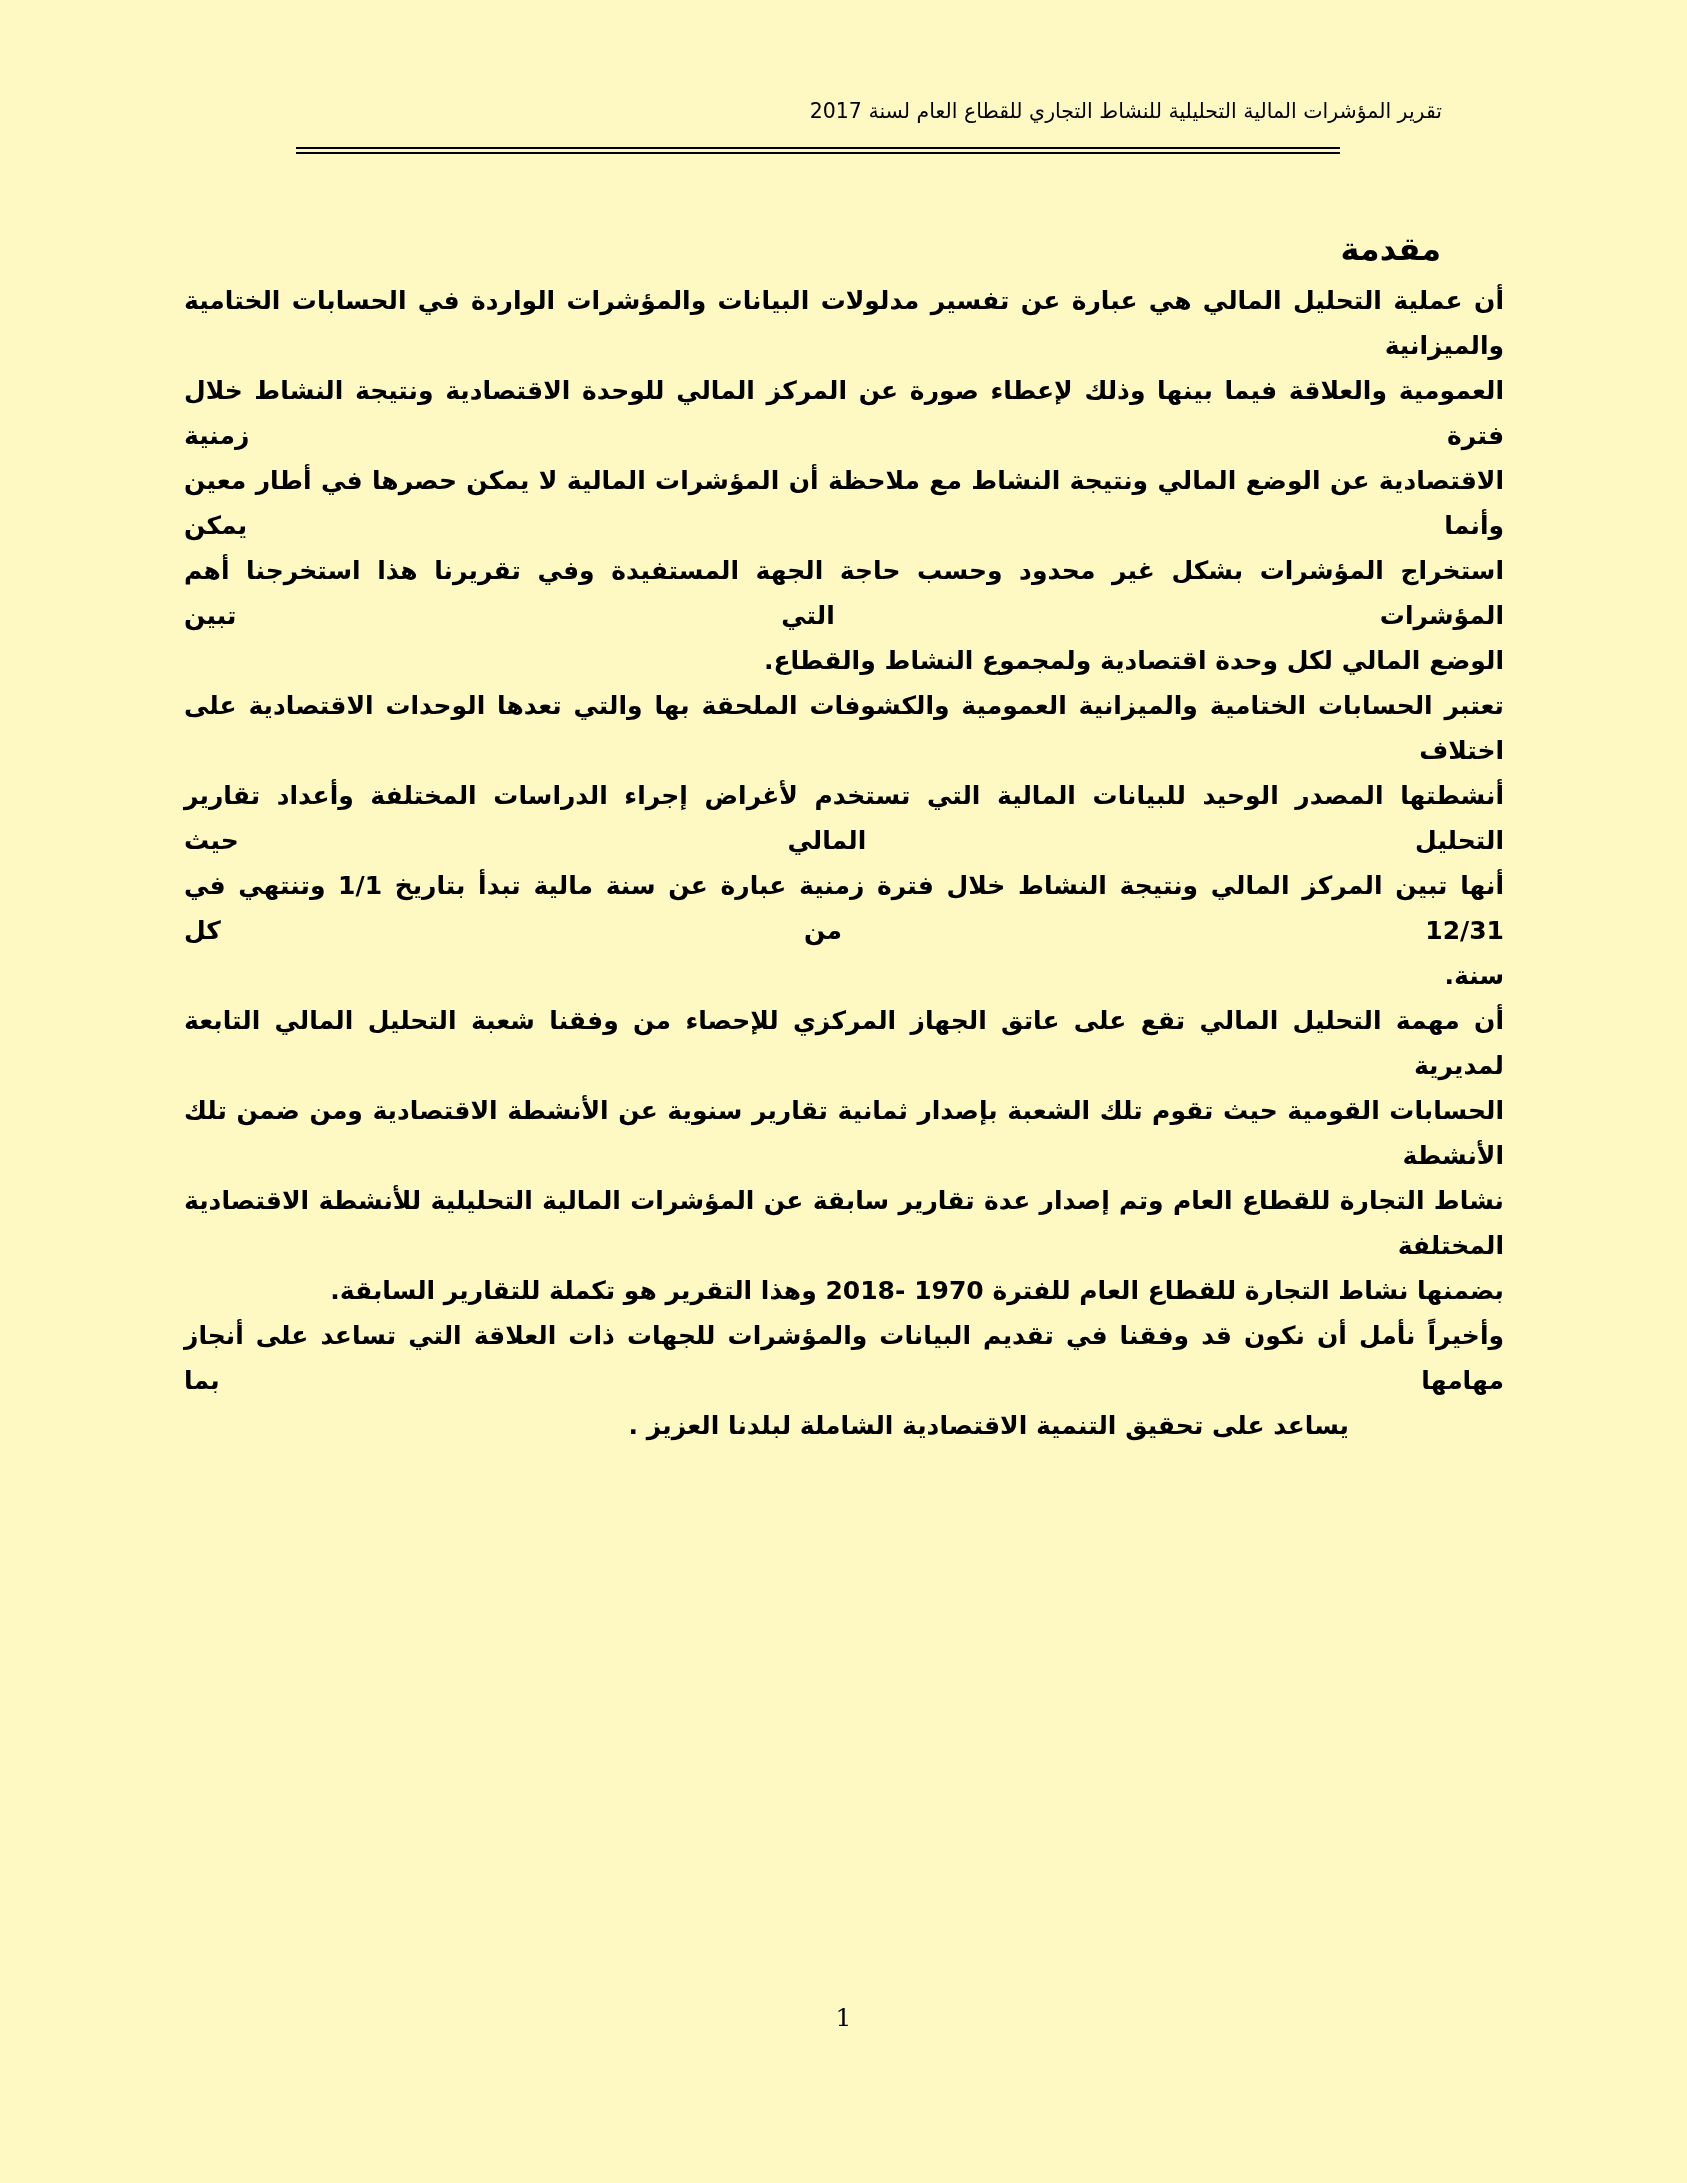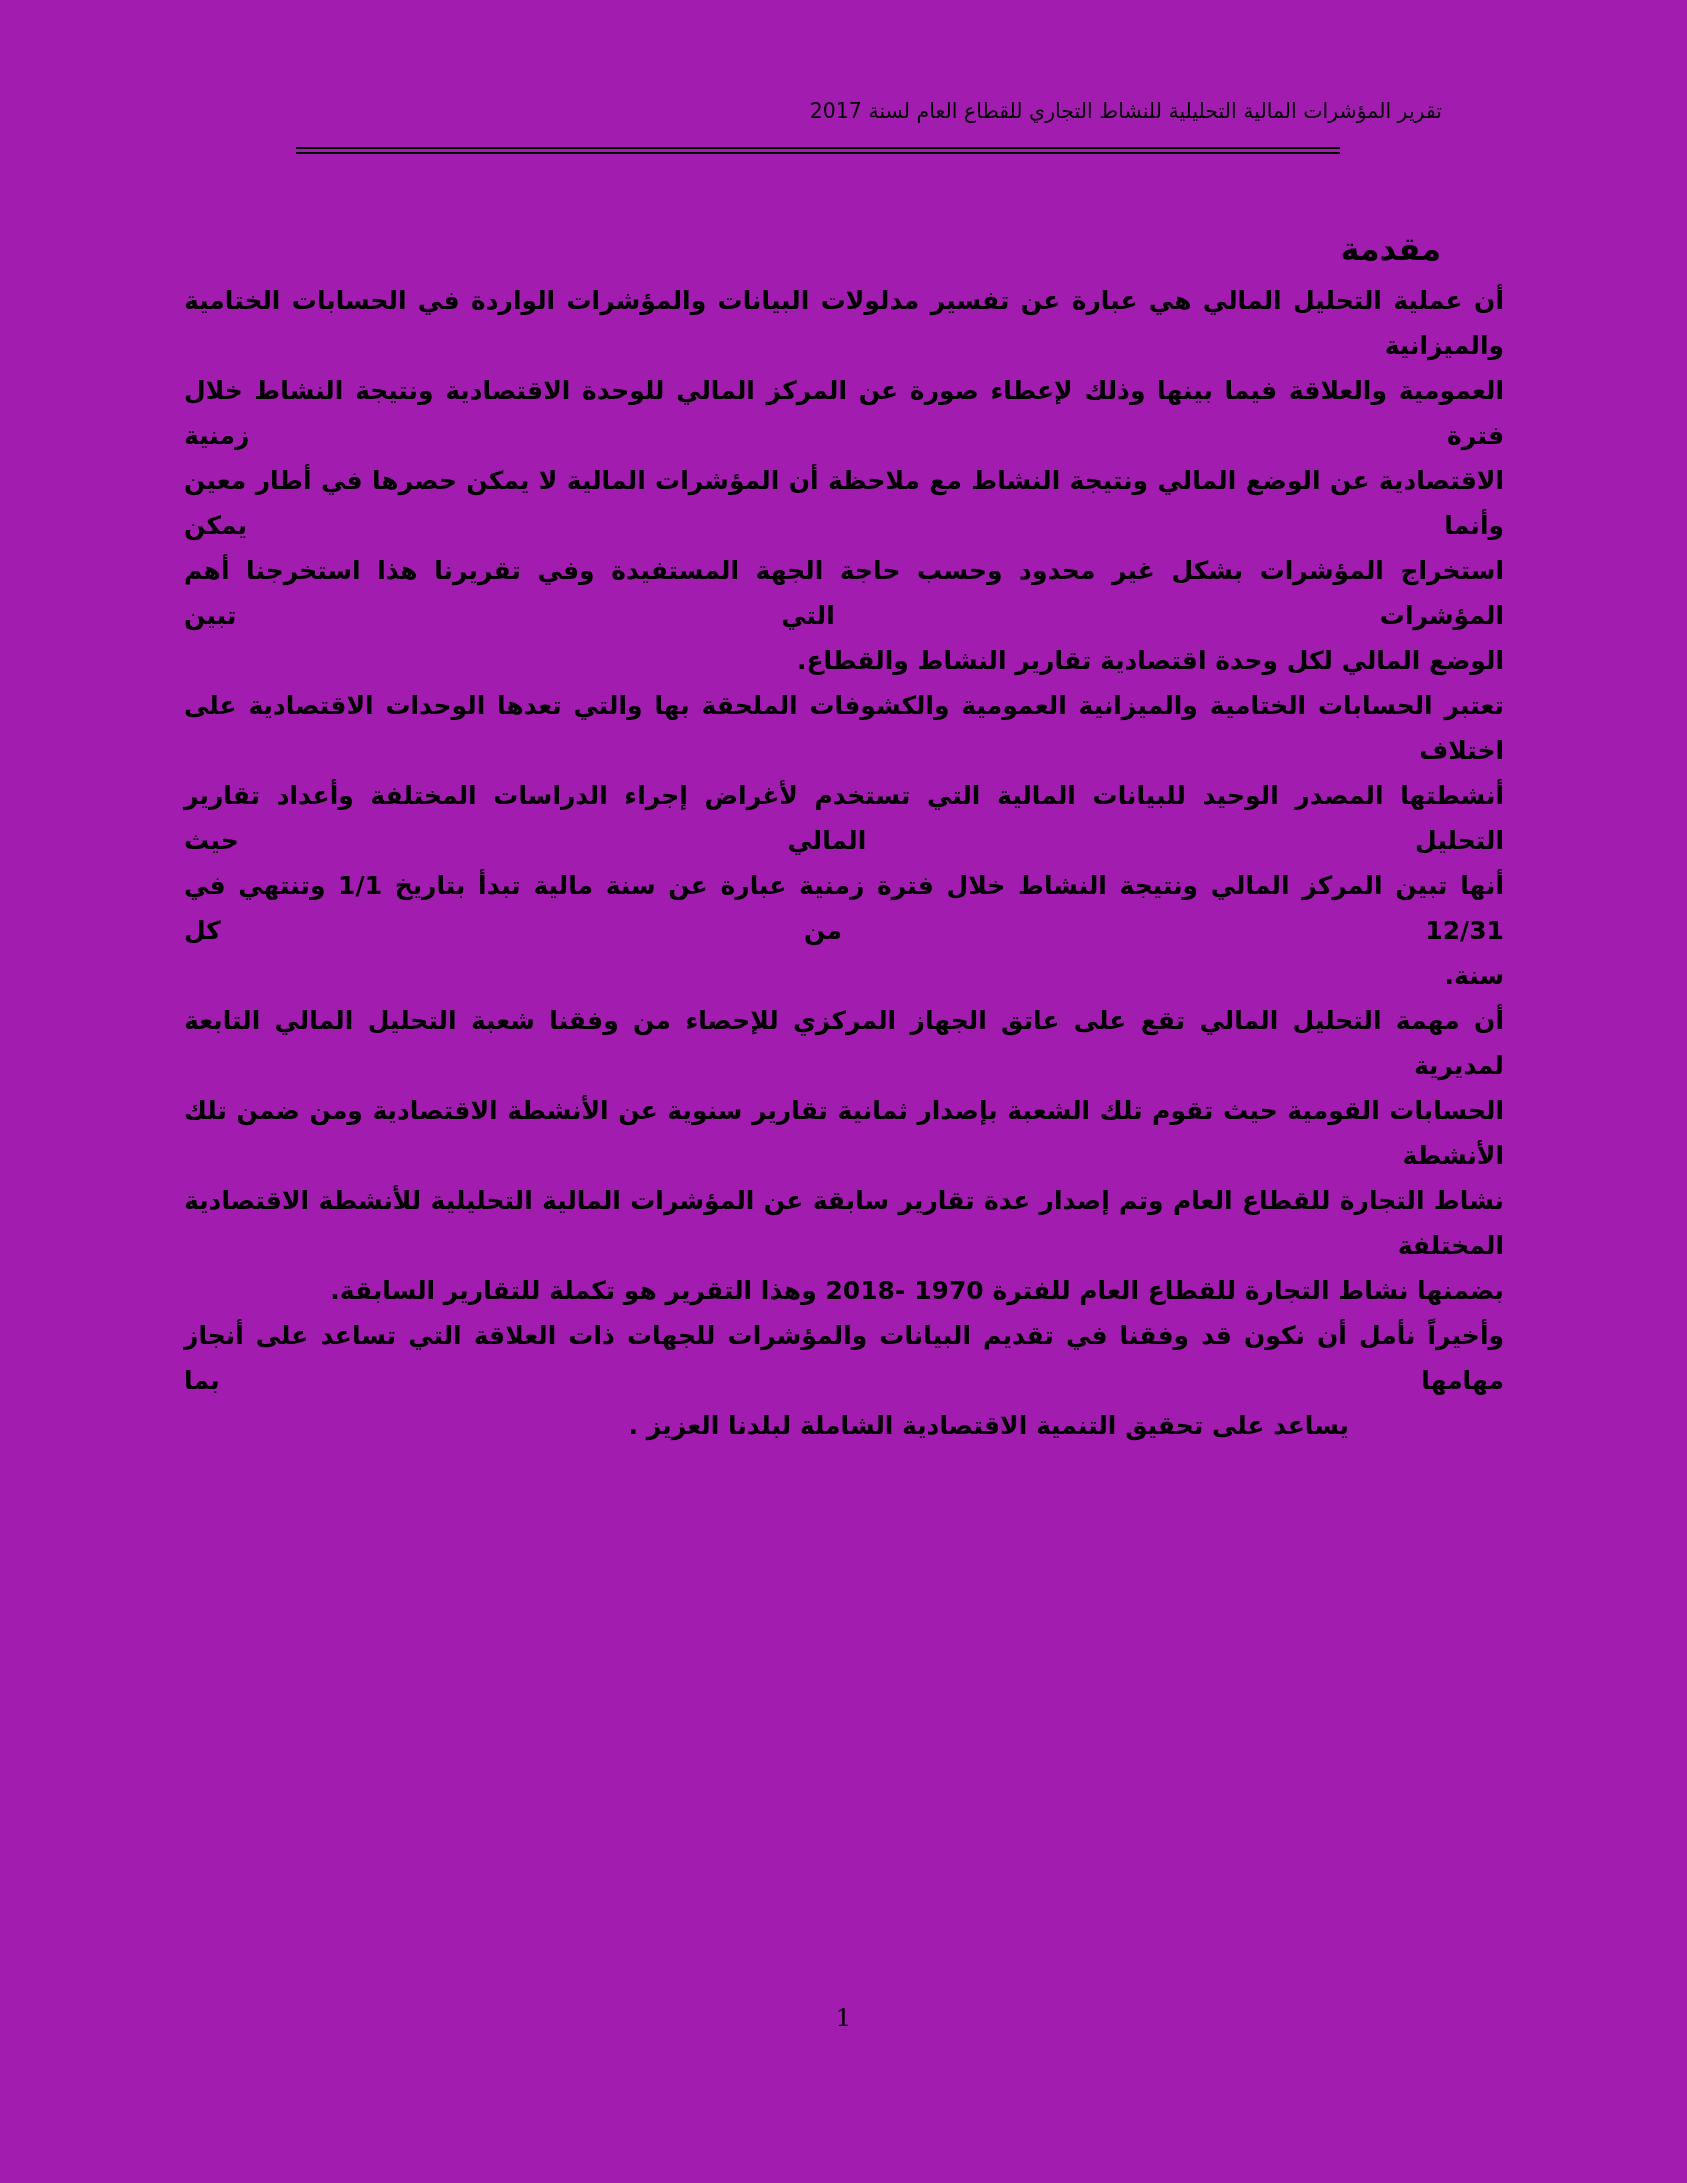--- a/index.html
+++ b/index.html
@@ -1,20 +1,20 @@
 <!DOCTYPE html>
 <html lang="ar" dir="rtl" style="font-size:10.6px"><head>
 <meta charset="utf-8">
 <style>
   html,body{margin:0;padding:0;background:#e8e8e8;}
   .page{
     position:relative;
     width:1687px;height:2183px;
     margin:0 auto;
-    background:#a21caf;
+    background:#fef9c3;
     direction:rtl;
     color:#000000;
     font-family:"DejaVu Sans",sans-serif;
     overflow:hidden;
   }
   .header-title{
     position:absolute;
     top:99px;right:245px;
     font-size:20.5px;
     font-weight:400;
@@ -74,21 +74,21 @@
 
   <div class="content">
 
     <h1 class="intro-heading">مقدمة</h1>
 
     <div class="paragraph">
       <div class="line">أن عملية التحليل المالي هي عبارة عن تفسير مدلولات البيانات والمؤشرات الواردة في الحسابات الختامية والميزانية</div>
       <div class="line">العمومية والعلاقة فيما بينها وذلك لإعطاء صورة عن المركز المالي للوحدة الاقتصادية ونتيجة النشاط خلال فترة زمنية</div>
       <div class="line">الاقتصادية عن الوضع المالي ونتيجة النشاط مع ملاحظة أن المؤشرات المالية لا يمكن حصرها في أطار معين وأنما يمكن</div>
       <div class="line">استخراج المؤشرات بشكل غير محدود وحسب حاجة الجهة المستفيدة وفي تقريرنا هذا استخرجنا أهم المؤشرات التي تبين</div>
-      <div class="line end">الوضع المالي لكل وحدة اقتصادية تقارير النشاط والقطاع.</div>
+      <div class="line end">الوضع المالي لكل وحدة اقتصادية ولمجموع النشاط والقطاع.</div>
     </div>
 
     <div class="paragraph">
       <div class="line">تعتبر الحسابات الختامية والميزانية العمومية والكشوفات الملحقة بها والتي تعدها الوحدات الاقتصادية على اختلاف</div>
       <div class="line">أنشطتها المصدر الوحيد للبيانات المالية التي تستخدم لأغراض إجراء الدراسات المختلفة وأعداد تقارير التحليل المالي حيث</div>
       <div class="line">أنها تبين المركز المالي ونتيجة النشاط خلال فترة زمنية عبارة عن سنة مالية تبدأ بتاريخ 1/1 وتنتهي في 12/31 من كل</div>
       <div class="line end">سنة.</div>
     </div>
 
     <div class="paragraph">

